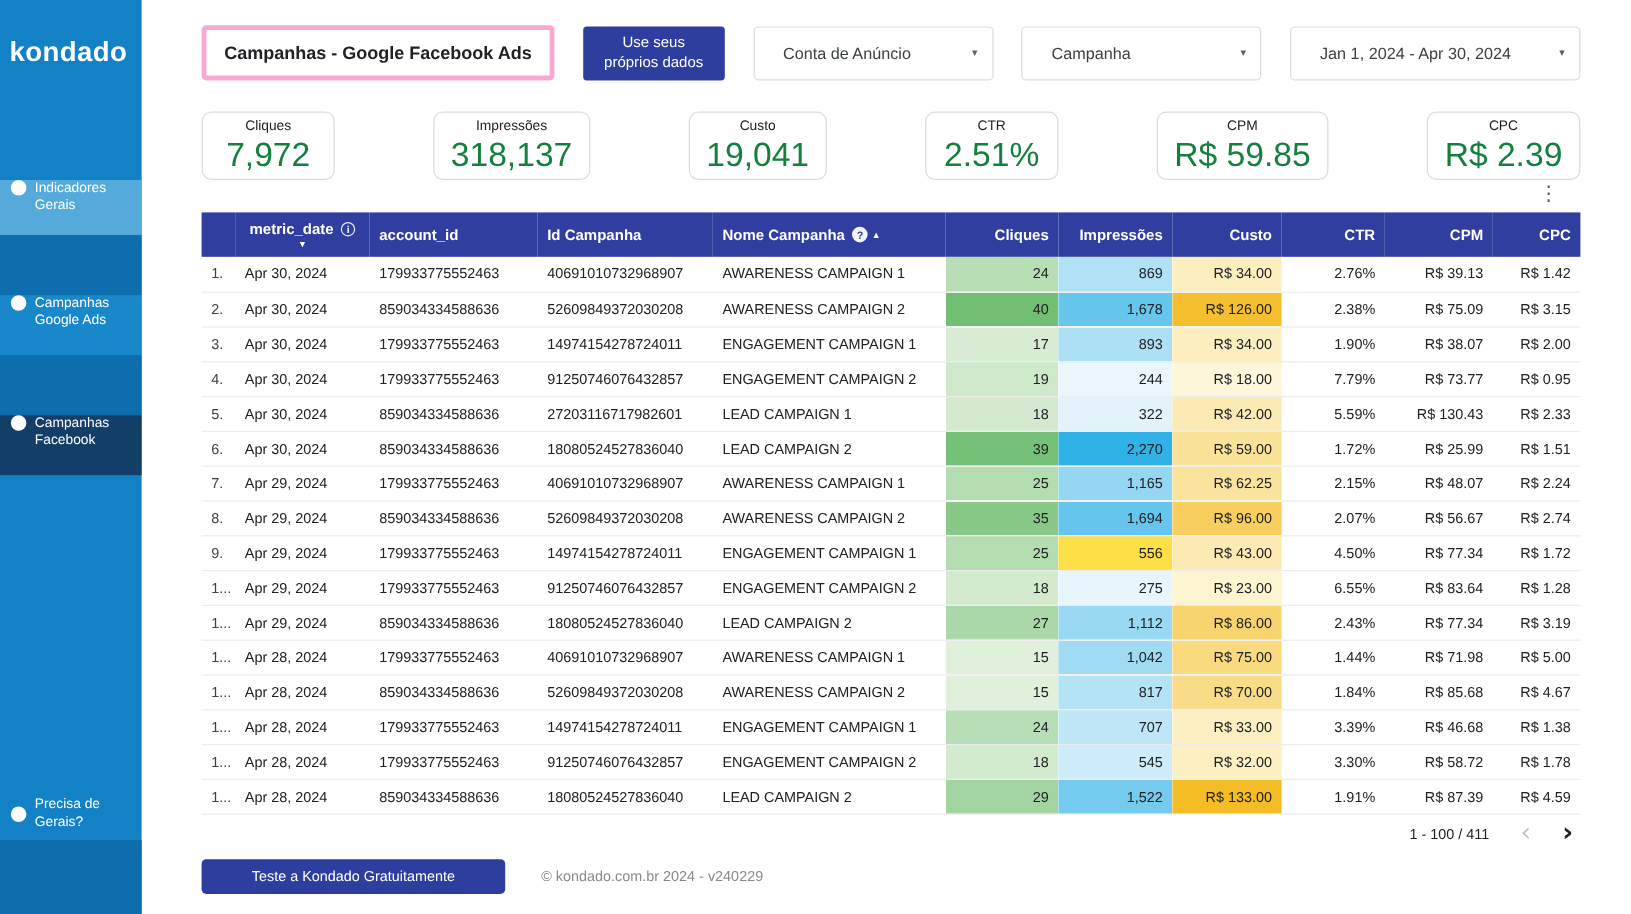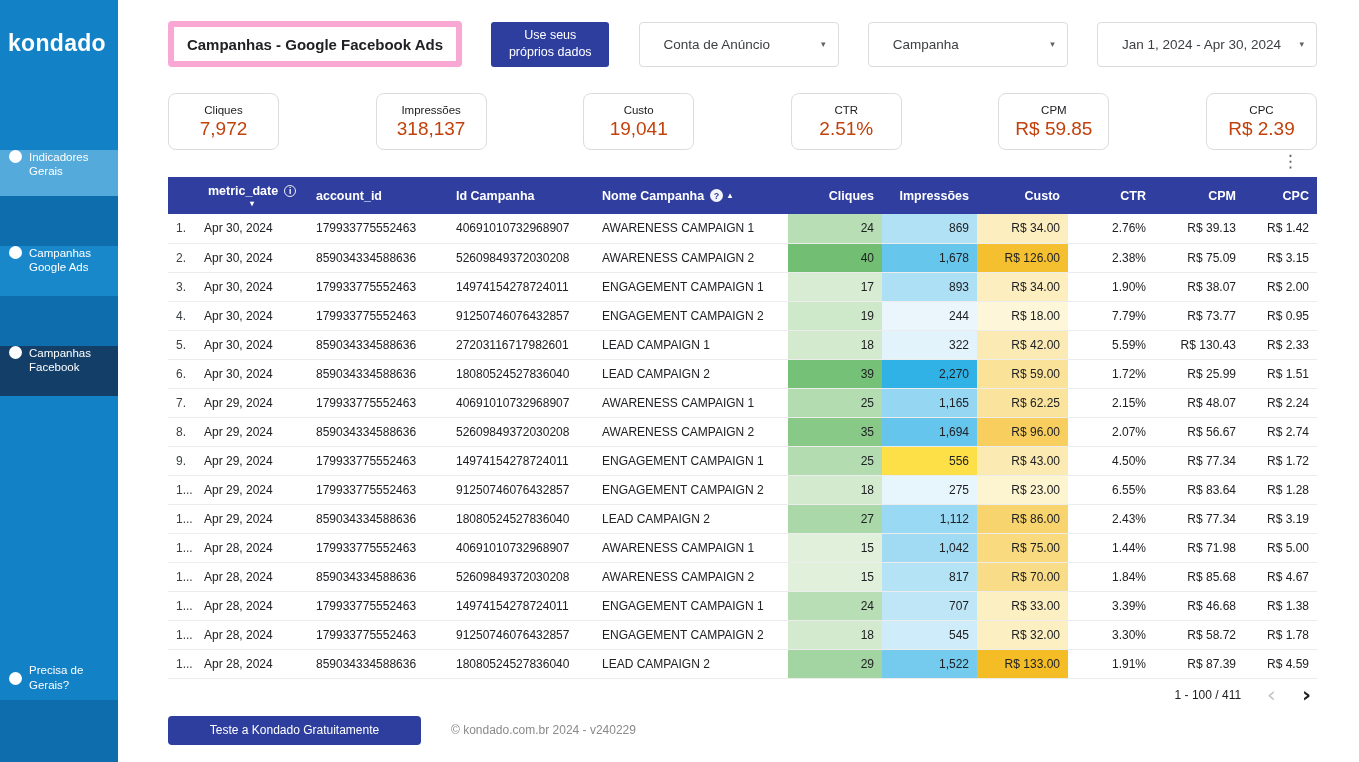--- a/index.html
+++ b/index.html
@@ -20,32 +20,32 @@
   .help-item { height: 44px; display: flex; align-items: center; gap: 7px; padding: 0 6px 0 9px; font-size: 11.5px; line-height: 1.3; cursor: pointer; }
   .help-item .bullet { width: 13px; height: 13px; border-radius: 50%; background: #fff; flex-shrink: 0; }
   .bottom-band { height: 62px; background: #0d6dad; }
 
   
   .main { flex: 1; padding: 21px 42px 0 50px; }
   .content { width: 1149px; }
 
   
   .topbar { display: flex; justify-content: space-between; align-items: center; height: 46px; }
-  .title-box { width: 294px; height: 46px; border: 6px solid #f9a8d4; border-radius: 4px; display: flex; align-items: center; justify-content: center; font-size: 15px; font-weight: bold; color: #202124; background: #fff; }
+  .title-box { width: 294px; height: 46px; border: 4px solid #f9a8d4; border-radius: 4px; display: flex; align-items: center; justify-content: center; font-size: 15px; font-weight: bold; color: #202124; background: #fff; }
   .cta-top { width: 118px; height: 45px; background: #2d3e9e; color: #fff; border: none; border-radius: 3px; font-size: 12.5px; line-height: 1.4; font-family: "Liberation Sans", sans-serif; cursor: pointer; padding: 4px 10px; }
   .filter { height: 45px; border: 1px solid #dadce0; border-radius: 4px; background: #fff; display: flex; align-items: center; justify-content: space-between; padding: 0 12px 0 24px; font-size: 13.5px; color: #3c4043; cursor: pointer; }
   .f1, .f2 { width: 200px; }
-  .f3 { width: 220px; }
+  .f3 { width: 242px; }
   .filter .caret { font-size: 9px; color: #5f6368; margin-left: 8px; }
 
   
   .kpis { margin-top: 26px; display: flex; justify-content: space-between; }
   .kpi { min-width: 111px; height: 57px; border: 1px solid #dadce0; border-radius: 8px; display: flex; flex-direction: column; align-items: center; justify-content: center; padding: 4px 14px; background: #fff; }
   .kpi .k-label { font-size: 11.5px; color: #202124; }
-  .kpi .k-value { font-size: 19px; color: #c2410c; margin-top: 2px; white-space: nowrap; }
+  .kpi .k-value { font-size: 28px; color: #15803d; margin-top: 2px; white-space: nowrap; }
 
   
   .kebab-row { height: 20px; margin-top: 2px; display: flex; justify-content: flex-end; padding-right: 18px; }
   .kebab { color: #616161; font-size: 17px; line-height: 20px; cursor: pointer; letter-spacing: 0; }
 
   
   table { width: 1149px; border-collapse: collapse; table-layout: fixed; font-size: 12px; margin-top: 5px; }
   thead th { background: #303f9f; color: #fff; font-size: 12.5px; font-weight: bold; height: 37px; padding: 0 8px; vertical-align: middle; cursor: pointer; }
   th.h-left { text-align: left; }
   th.h-right { text-align: right; }

